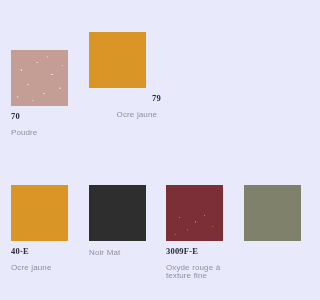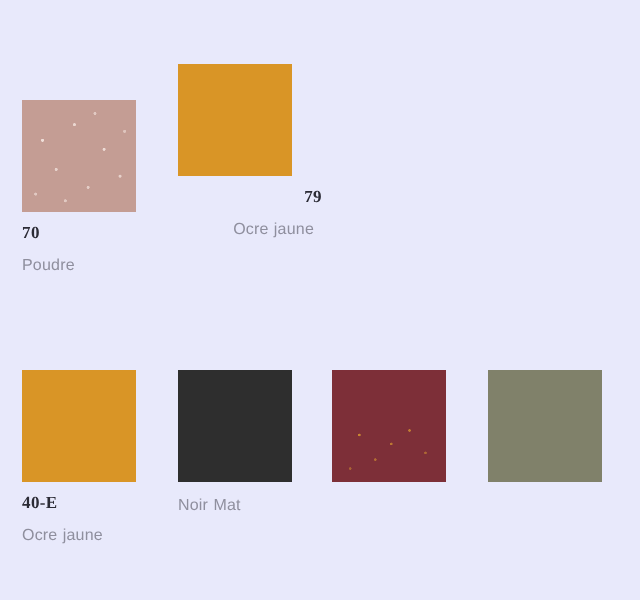--- a/index.html
+++ b/index.html
@@ -123,17 +123,21 @@
       </div>
     </div>
     <div class="swatch-cell" style="left: 89px; top: 185px;">
       <div class="swatch-chip" style="background: rgb(46, 46, 46);"></div>
       <div class="swatch-label">
         <div class="swatch-name">Noir Mat</div>
       </div>
     </div>
     <div class="swatch-cell" style="left: 166px; top: 185px;">
       <div class="swatch-chip tex-fleck" style="background: rgb(125, 47, 56);"></div>
+      <div class="swatch-label">
+        <div class="swatch-code">3009F-E</div>
+        <div class="swatch-name">Oxyde rouge à texture fine</div>
+      </div>
     </div>
     <div class="swatch-cell" style="left: 244px; top: 185px;">
       <div class="swatch-chip" style="background: rgb(128, 129, 106);"></div>
     </div>
   </div>
 
 </body></html>

